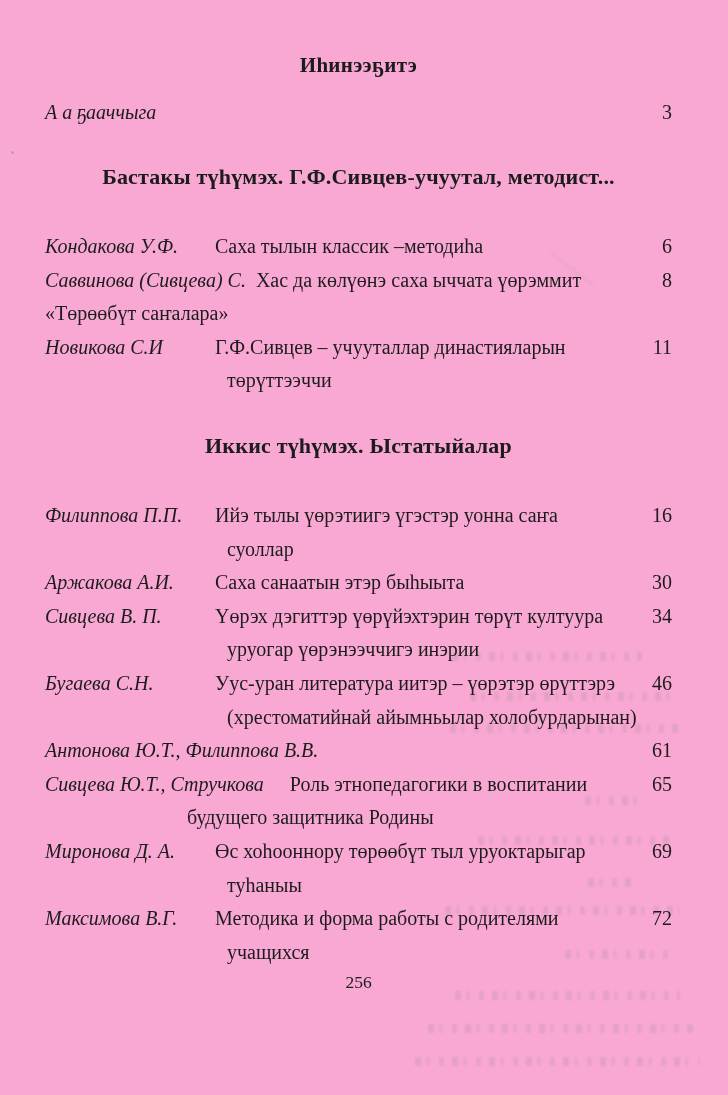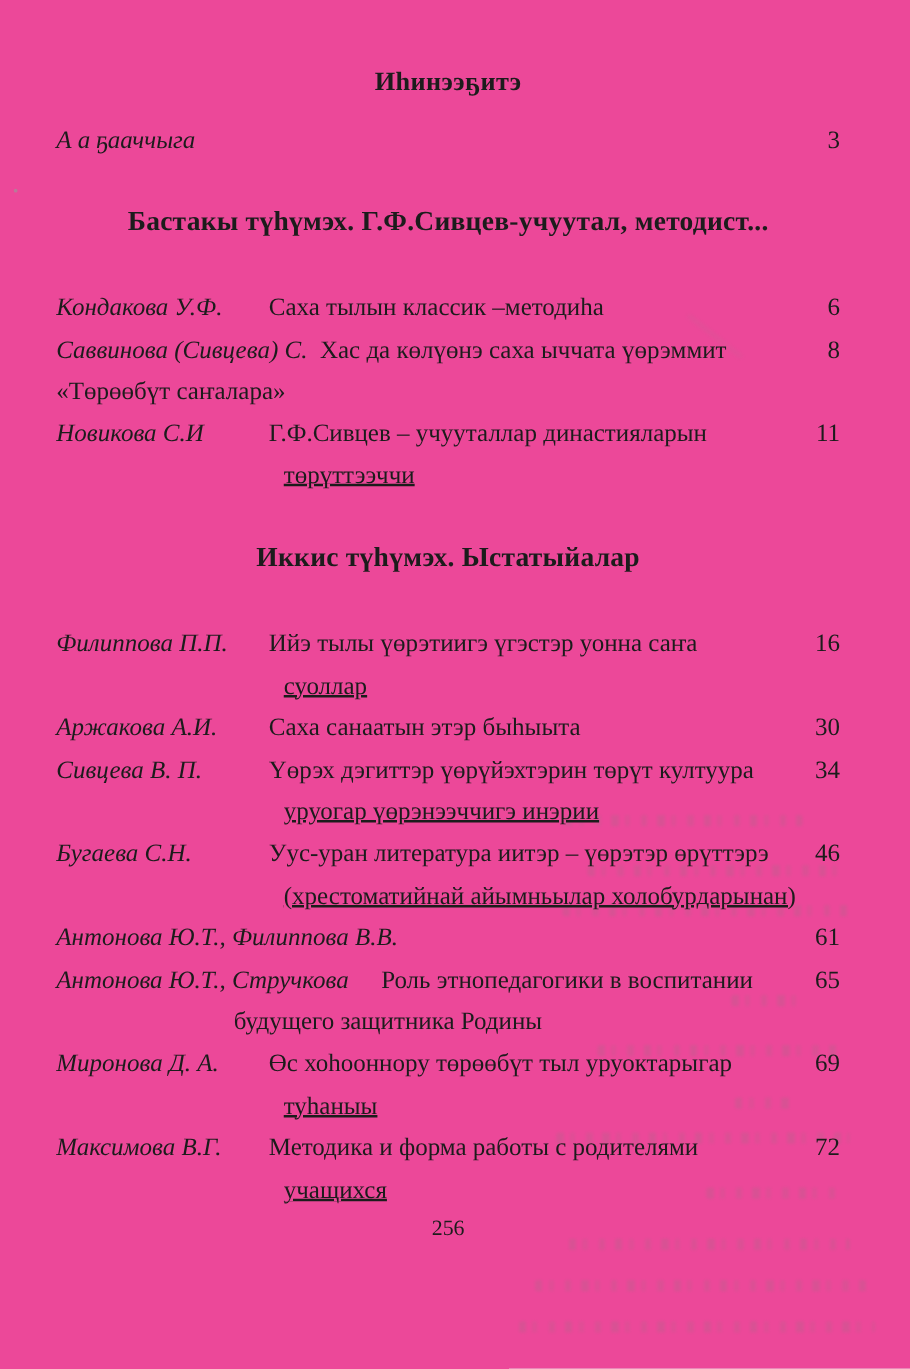--- a/index.html
+++ b/index.html
@@ -1,19 +1,19 @@
 <!DOCTYPE html>
 <html><head>
 <meta charset="utf-8">
 <style>
   html,body{margin:0;padding:0;background:#e8e8e8;}
   .page{
     position:relative;
     width:728px;height:1095px;
-    background:#ec4899;
+    background:#f9a8d4;
     overflow:hidden;
     font-family:"Liberation Serif","DejaVu Serif",serif;
     color:#1c1c1c;
   }
   .content{
     position:absolute;
     left:45px;right:56px;top:52px;
   }
   .doc-title{
     font-weight:bold;
@@ -57,21 +57,21 @@
   .row.inline .author,
   .row.inline-wide .author,
   .row.authors .author{width:auto;}
   .row.inline .author{margin-right:10px;font-family:Liberation Serif, serif;}
   .row.inline-wide .author{margin-right:26px;}
   .title{display:inline;}
   .pageno{
     position:absolute;right:0;top:0;
     font-style:normal;
   }
-  .row.cont{padding-left:182px;text-decoration:underline;}
+  .row.cont{padding-left:182px;}
   .row.cont-sm{padding-left:130px;}
   .row.cont-md{padding-left:142px;}
   .row.left{padding-left:0;}
   .footer{
     text-align:center;
     font-size:17.5px;
     margin-top:3px;
   }
   
   .bleed{
@@ -138,21 +138,21 @@
         <div class="row cont"><span class="title">төрүттээччи</span></div>
         <div class="row heading">Иккис түһүмэх. Ыстатыйалар</div>
         <div class="row entry"><span class="author">Филиппова П.П.</span><span class="title">Ийэ тылы үөрэтиигэ үгэстэр уонна саҥа</span><span class="pageno">16</span></div>
         <div class="row cont"><span class="title">суоллар</span></div>
         <div class="row entry"><span class="author">Аржакова А.И.</span><span class="title">Саха санаатын этэр быһыыта</span><span class="pageno">30</span></div>
         <div class="row entry"><span class="author">Сивцева В. П.</span><span class="title">Үөрэх дэгиттэр үөрүйэхтэрин төрүт култуура</span><span class="pageno">34</span></div>
         <div class="row cont"><span class="title">уруогар үөрэнээччигэ инэрии</span></div>
         <div class="row entry"><span class="author">Бугаева С.Н.</span><span class="title">Уус-уран литература иитэр – үөрэтэр өрүттэрэ</span><span class="pageno">46</span></div>
         <div class="row cont"><span class="title">(хрестоматийнай айымньылар холобурдарынан)</span></div>
         <div class="row authors"><span class="author">Антонова  Ю.Т., Филиппова В.В.</span><span class="pageno">61</span></div>
-        <div class="row inline-wide"><span class="author">Антонова Ю.Т., Стручкова</span><span class="title">Роль этнопедагогики в воспитании</span><span class="pageno">65</span></div>
+        <div class="row inline-wide"><span class="author">Сивцева Ю.Т., Стручкова</span><span class="title">Роль этнопедагогики в воспитании</span><span class="pageno">65</span></div>
         <div class="row cont-md"><span class="title">будущего защитника Родины</span></div>
         <div class="row entry"><span class="author">Миронова Д. А.</span><span class="title">Өс хоһооннору төрөөбүт тыл уруоктарыгар</span><span class="pageno">69</span></div>
         <div class="row cont"><span class="title">туһаныы</span></div>
         <div class="row entry"><span class="author">Максимова В.Г.</span><span class="title">Методика и форма работы с родителями</span><span class="pageno">72</span></div>
         <div class="row cont"><span class="title">учащихся</span></div>
       </div>
 
     <div class="footer">256</div>
   </div>
 </div>

